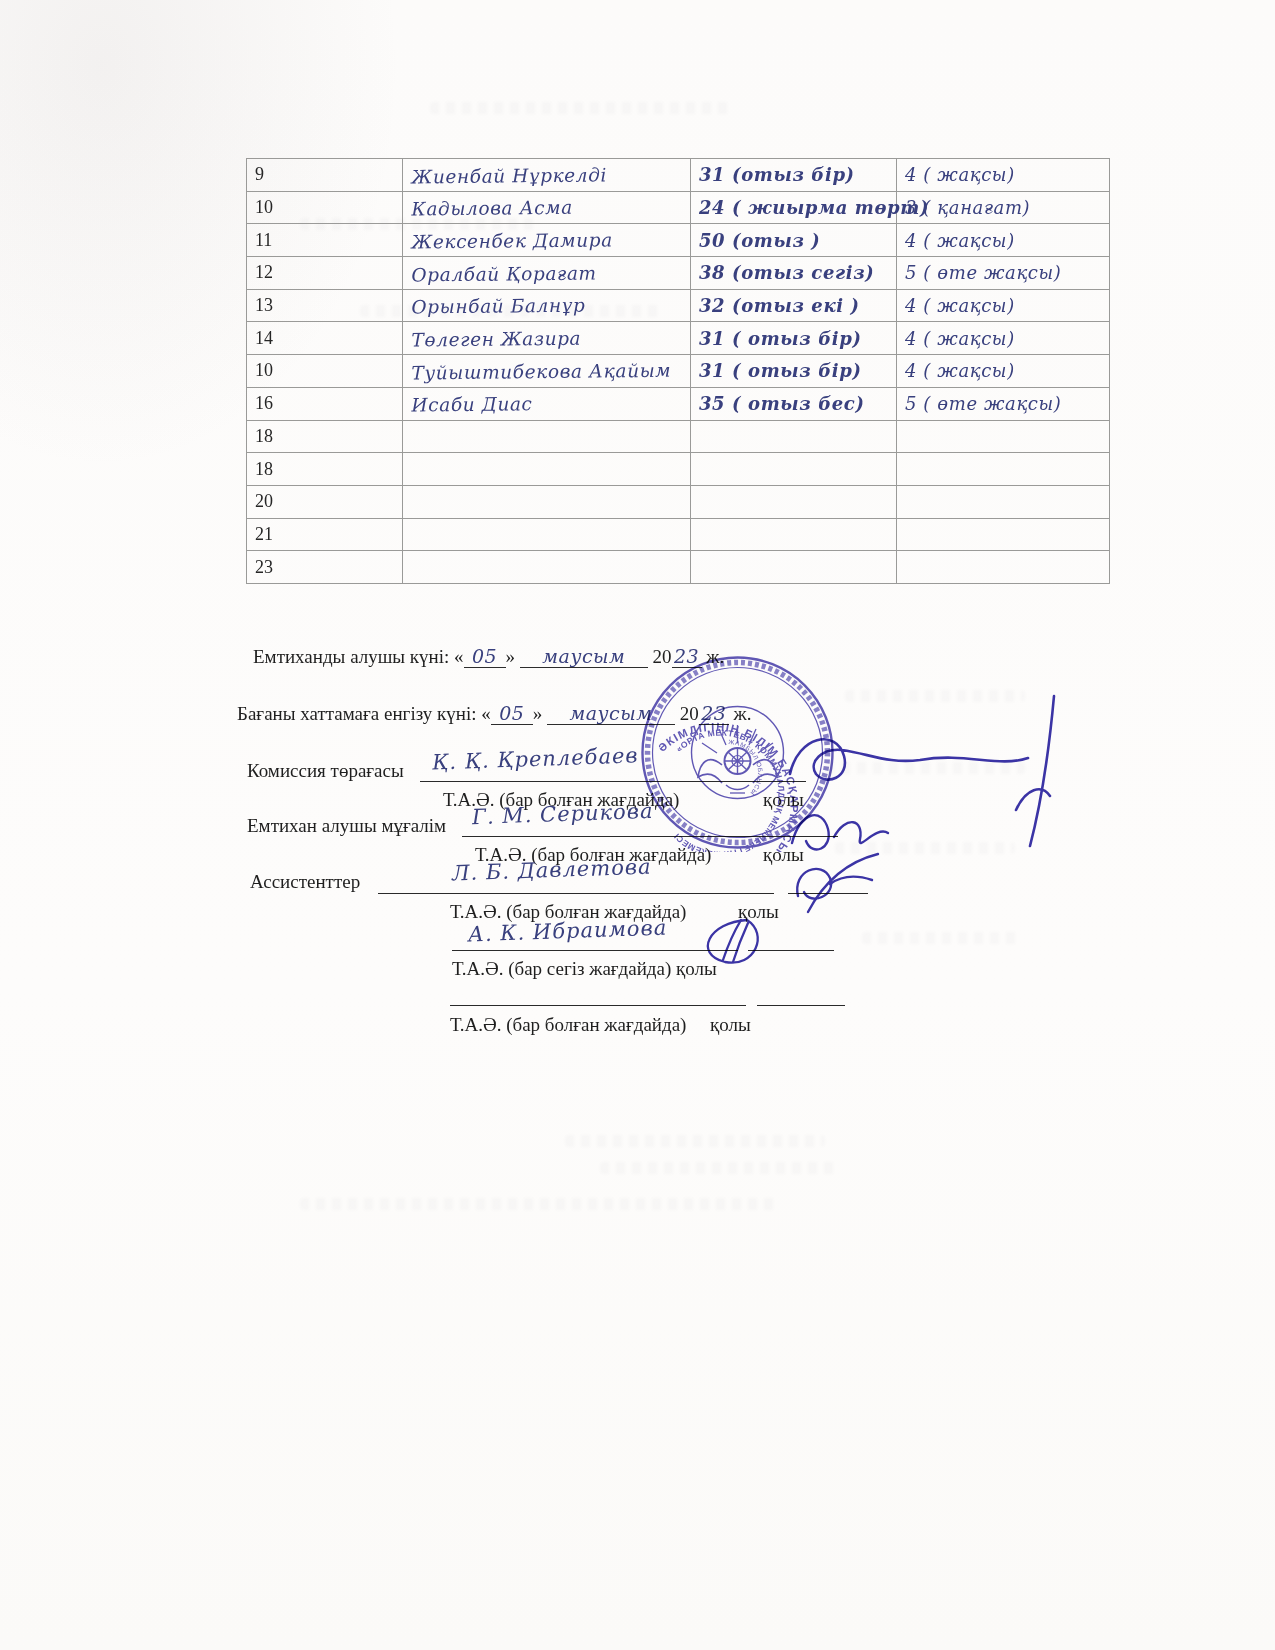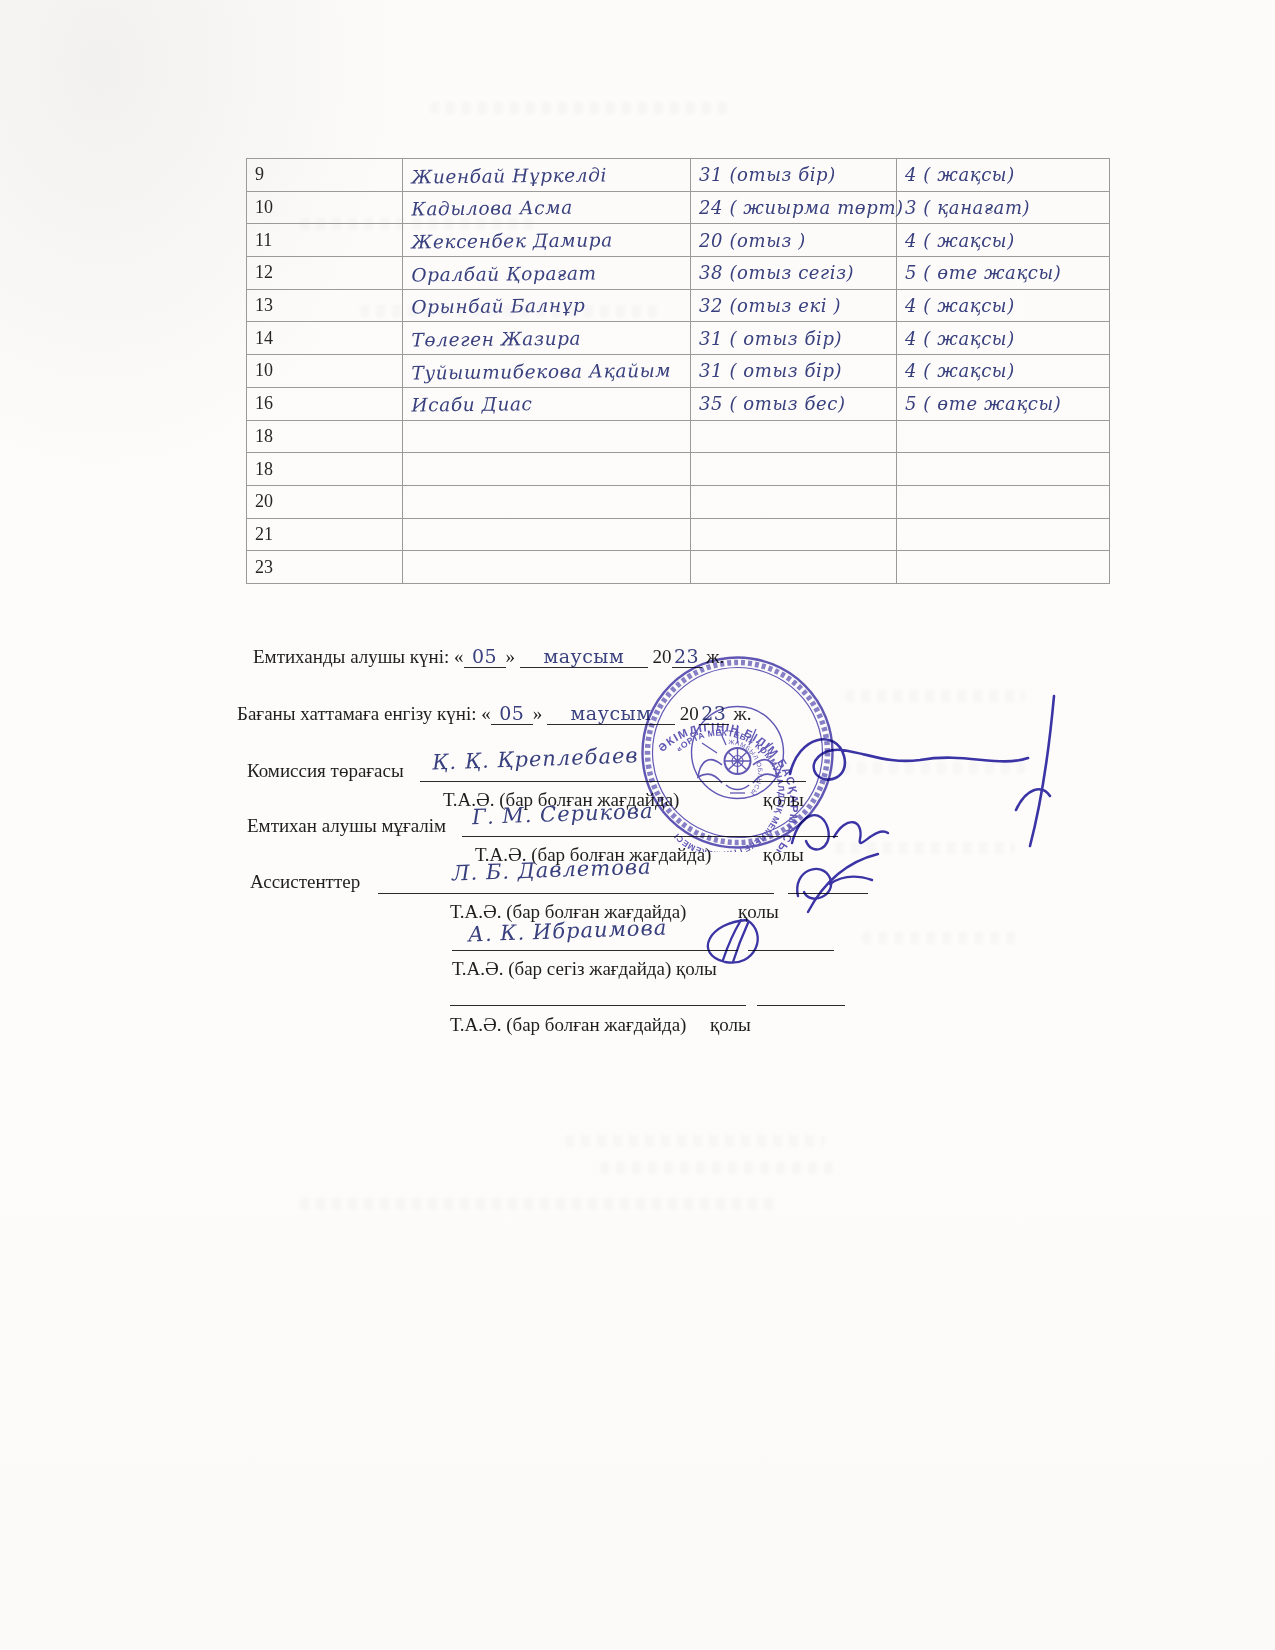--- a/index.html
+++ b/index.html
@@ -29,39 +29,39 @@
     border:1px solid #9a9a98;
     height:26.4px;
     padding:0 4px 0 8px;
     font-size:18px;
     vertical-align:middle;
     overflow:visible;
     white-space:nowrap;
   }
   td.c-num{width:143px;color:#262626;}
   td.c-name{width:275px;}
-  td.c-score{width:193px;}
+  td.c-score{width:193px;font-weight:bold;}
   td.c-grade{width:200px;}
   
   .hw{
     font-family:"DejaVu Serif", serif;
     font-style:italic;
     color:#39407e;
     letter-spacing:0.6px;
   }
   td.hw{font-size:17.5px;}
   td.c-name.hw{font-size:18.5px;transform:rotate(-0.6deg);}
   .hw-name{
     position:absolute;z-index:2;
     font-family:"DejaVu Serif", serif;font-style:italic;
     color:#39407e;font-size:21px;letter-spacing:1px;
     transform:rotate(-2deg);white-space:nowrap;
   }
   .hw-inline{
-    font-family:"DejaVu Serif", serif;
+    font-family:"DejaVu Serif", serif;font-style:italic;
     color:#39407e;letter-spacing:0.5px;
   }
   
   .pline{position:absolute;font-size:19px;z-index:2;white-space:nowrap;}
   .slot{display:inline-block;border-bottom:1.6px solid #2c2c2c;text-align:center;}
   .slot.day{width:42px;}
   .slot.month{width:128px;}
   .yr{display:inline-block;border-bottom:1.6px solid #2c2c2c;width:30px;text-align:center;}
   .uline{position:absolute;border-bottom:1.7px solid #2a2a2a;height:0;z-index:1;}
   
@@ -96,21 +96,21 @@
     <tr>
       <td class="c-num">10</td>
       <td class="c-name hw">Кадылова Асма</td>
       <td class="c-score hw">24 ( жиырма төрт)</td>
       <td class="c-grade hw">3 ( қанағат)</td>
     </tr>
 
     <tr>
       <td class="c-num">11</td>
       <td class="c-name hw">Жексенбек Дамира</td>
-      <td class="c-score hw">20 (отыз )</td>
+      <td class="c-score hw">50 (отыз )</td>
       <td class="c-grade hw">4 ( жақсы)</td>
     </tr>
 
     <tr>
       <td class="c-num">12</td>
       <td class="c-name hw">Оралбай Қорағат</td>
       <td class="c-score hw">38 (отыз сегіз)</td>
       <td class="c-grade hw">5 ( өте жақсы)</td>
     </tr>
 

